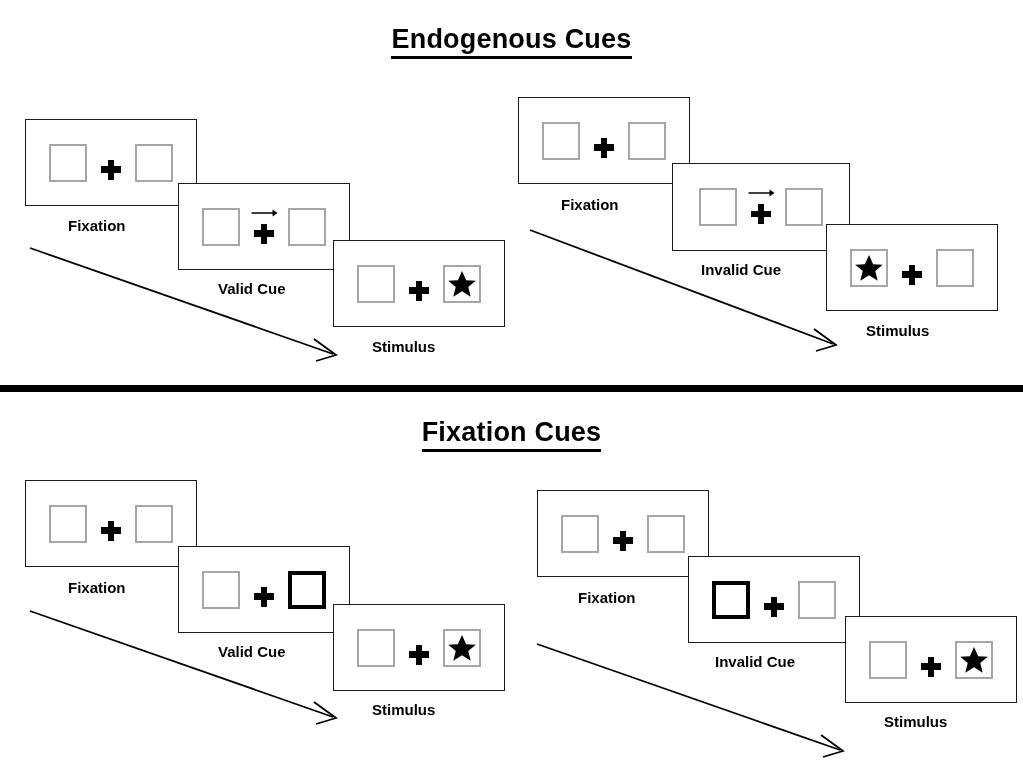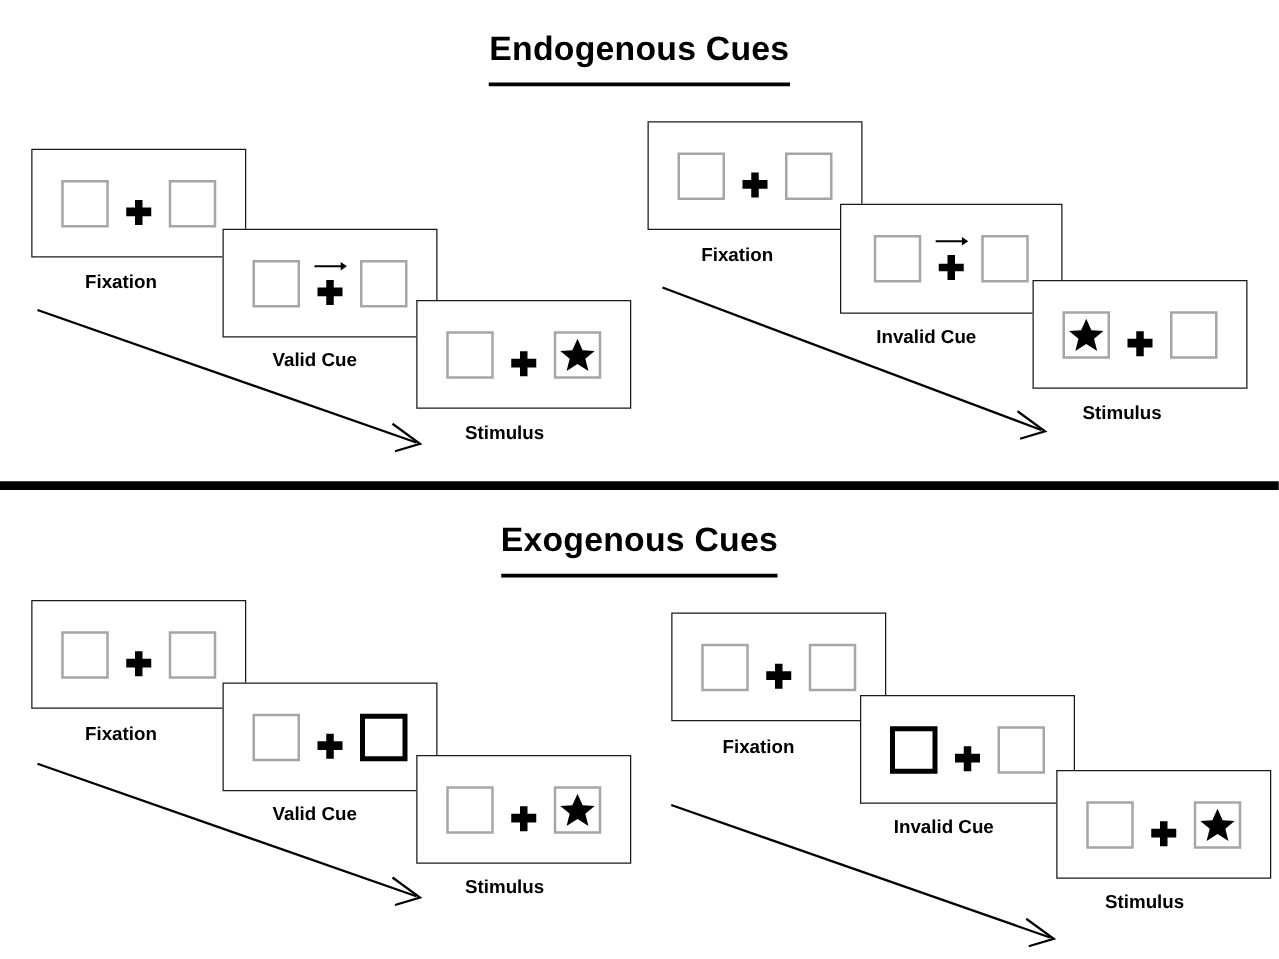--- a/index.html
+++ b/index.html
@@ -20,21 +20,21 @@
     position: absolute;
     width: 100%;
     text-align: center;
     font-size: 27px;
     font-weight: bold;
     color: #000;
     letter-spacing: .2px;
   }
   .section-title span {
     border-bottom: 3px solid #000;
-    padding-bottom: 12px;
+    padding-bottom: 2px;
   }
 
   
   .divider {
     position: absolute;
     left: 0;
     width: 1023px;
     height: 7px;
     background: #000;
   }
@@ -240,21 +240,21 @@
         <div class="cross"></div>
       </div>
     <div class="box"></div>
   </div>
 </div>
 <div class="caption" style="left:866px; top:322px;">Stimulus</div>
 
 <div class="divider" style="top:385px;"></div>
 
 <div class="section-title" style="top:417px;">
-  <span>Exogenous Cues</span>
+  <span>Fixation Cues</span>
 </div>
 
 <svg class="time-arrow" style="left:28px; top:607px; width:320px; height:120px;" viewBox="0 0 320 120">
   <line x1="2" y1="4" x2="305" y2="110" stroke="#000" stroke-width="1.8"></line>
   <polyline points="286,95 308,111 288,117" fill="none" stroke="#000" stroke-width="1.8"></polyline>
 </svg>
 
 <svg class="time-arrow" style="left:535px; top:640px; width:320px; height:120px;" viewBox="0 0 320 120">
   <line x1="2" y1="4" x2="305" y2="110" stroke="#000" stroke-width="1.8"></line>
   <polyline points="286,95 308,111 288,117" fill="none" stroke="#000" stroke-width="1.8"></polyline>

